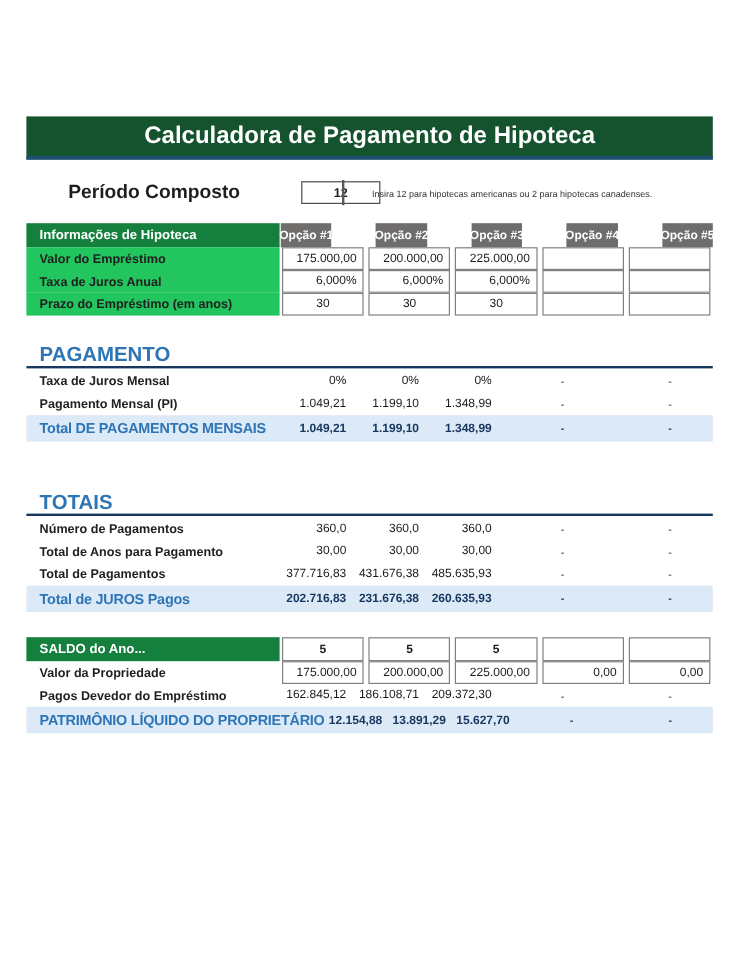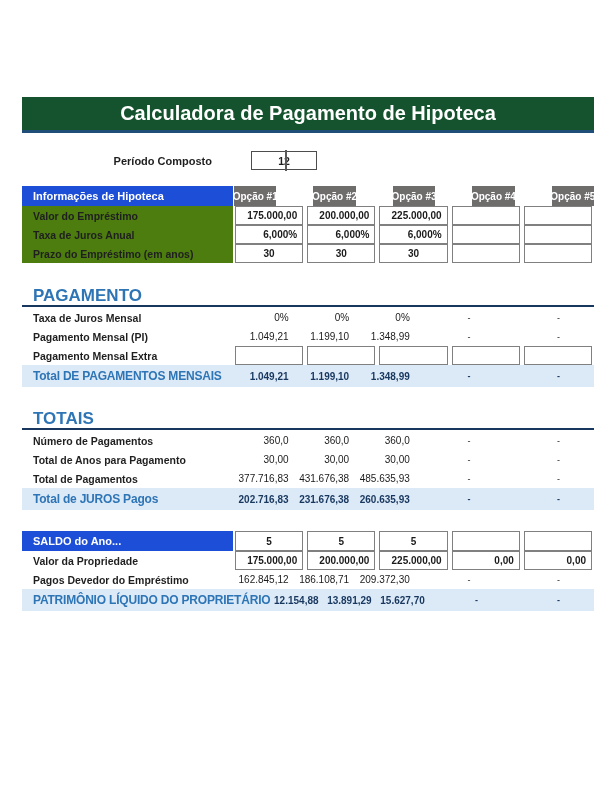--- a/index.html
+++ b/index.html
@@ -7,23 +7,23 @@
   .page{position:absolute;inset:0;width:616px;height:800px;overflow:hidden;background:#fff;}
 
   
   .main-header{position:absolute;left:22px;top:97px;width:572px;height:33px;
     background:#14532d;border-bottom:3px solid #1F4E79;box-sizing:content-box;
     display:flex;align-items:center;justify-content:center;}
   .main-header span{color:#fff;font-weight:bold;font-size:20px;letter-spacing:0;}
 
   
   .compound-row{position:absolute;left:22px;top:150px;width:572px;height:22px;}
-  .compound-label{position:absolute;left:12px;top:0;width:178px;height:22px;
+  .compound-label{position:absolute;left:0;top:0;width:178px;height:22px;
     display:flex;align-items:center;justify-content:flex-end;
-    font-weight:bold;font-size:11px;color:#1f1f1f;white-space:nowrap;}
+    font-weight:bold;font-size:16px;color:#1f1f1f;white-space:nowrap;}
   .compound-input{position:absolute;left:185px;top:1px;width:66px;height:19px;
     box-sizing:border-box;border:1.5px solid #4d4d4d;background:#fff;
     display:flex;align-items:center;justify-content:center;
     font-weight:bold;font-size:10.5px;color:#1f1f1f;margin-left:44px;}
   .compound-sep{position:absolute;left:263px;top:0;width:2px;height:21px;background:#595959;}
   .compound-hint{position:absolute;left:288px;top:0;height:22px;display:flex;align-items:center;
     font-size:7.5px;color:#333;white-space:nowrap;}
 
   
   .section{position:absolute;left:22px;width:572px;}
@@ -31,59 +31,60 @@
   .sec-pag{top:289px;}
   .sec-tot{top:412px;}
   .sec-saldo{top:531px;}
 
   .sec-title{height:14px;padding-left:11px;display:flex;align-items:center;
     font-weight:bold;font-size:17px;color:#2E75B6;margin-bottom:2px;white-space:nowrap;}
   .underline{border-top:2.5px solid #17375E;margin-bottom:1px;}
 
   .sec-header{display:flex;height:20px;}
   .sec-header-title{flex:0 0 211px;box-sizing:border-box;padding-left:11px;
-    background:#1d4ed8;color:#fff;font-weight:bold;font-size:11px;
+    background:#15803d;color:#fff;font-weight:bold;font-size:11px;
     display:flex;align-items:center;white-space:nowrap;}
   .col-headers{flex:1;display:flex;min-width:0;gap:36px;}
   .col-header{flex:1 1 0;margin-left:1px;background:#6F6C6C;color:#fff;
     font-weight:bold;font-size:10px;display:flex;align-items:center;justify-content:center;
     white-space:nowrap;min-width:0;}
 
   .row{display:flex;height:19px;}
   .row-label{flex:0 0 211px;box-sizing:border-box;padding-left:11px;
     display:flex;align-items:center;font-weight:bold;font-size:10.5px;color:#1f1f1f;
     white-space:nowrap;}
   .vals{flex:1;display:flex;min-width:0;}
   .cell{flex:1 1 0;box-sizing:border-box;min-width:0;display:flex;align-items:center;
     justify-content:flex-end;padding-right:5px;font-size:10px;color:#1a1a1a;white-space:nowrap;}
   .cell.center{justify-content:center;padding-right:0;}
   .cell.dash{padding-right:34px;font-size:9px;}
-  .cell.boxed{border:1px solid #808080;background:#fff;margin:0 2px;font-weight:bold;}
+  .cell.boxed{border:1px solid #808080;background:#fff;margin:0 2px;}
   .year-cell{font-weight:bold;font-size:10px;height:20px;}
 
-  .sec-info .row-label{background:#4d7c0f;}
+  .sec-info .row-label{background:#22c55e;}
 
   .total-row{height:22px;background:#DCE9F7;}
   .total-row .row-label{color:#2E75B6;font-size:12px;letter-spacing:-0.2px;}
   .total-row .cell{font-weight:bold;color:#17375E;}
   .total-row .cell.dash{font-weight:bold;}
 </style>
 </head>
 <body>
 
 <div class="page">
 
   <div class="main-header">
     <span>Calculadora de Pagamento de Hipoteca</span>
   </div>
 
   <div class="compound-row">
     <span class="compound-label">Período Composto</span>
     <div class="compound-input">12</div>
     <div class="compound-sep"></div>
+    <span class="compound-hint">Insira 12 para hipotecas americanas ou 2 para hipotecas canadenses.</span>
   </div>
 
   <div class="section sec-info">
     <div class="sec-header">
       <span class="sec-header-title">Informações de Hipoteca</span>
       <div class="col-headers">
           <span class="col-header">Opção #1</span>
           <span class="col-header">Opção #2</span>
           <span class="col-header">Opção #3</span>
           <span class="col-header">Opção #4</span>
@@ -141,30 +142,20 @@
         <div class="row">
           <span class="row-label">Pagamento Mensal (PI)</span>
           <div class="vals">
             <span class="cell">1.049,21</span>
             <span class="cell">1.199,10</span>
             <span class="cell">1.348,99</span>
             <span class="cell dash">-</span>
             <span class="cell dash">-</span>
           </div>
         </div>
-        <div class="row">
-          <span class="row-label">Pagamento Mensal Extra</span>
-          <div class="vals">
-            <span class="cell boxed"></span>
-            <span class="cell boxed"></span>
-            <span class="cell boxed"></span>
-            <span class="cell boxed"></span>
-            <span class="cell boxed"></span>
-          </div>
-        </div>
       </div>
     <div>
         <div class="row total-row">
           <span class="row-label">Total DE PAGAMENTOS MENSAIS</span>
           <div class="vals">
             <span class="cell">1.049,21</span>
             <span class="cell">1.199,10</span>
             <span class="cell">1.348,99</span>
             <span class="cell dash">-</span>
             <span class="cell dash">-</span>

